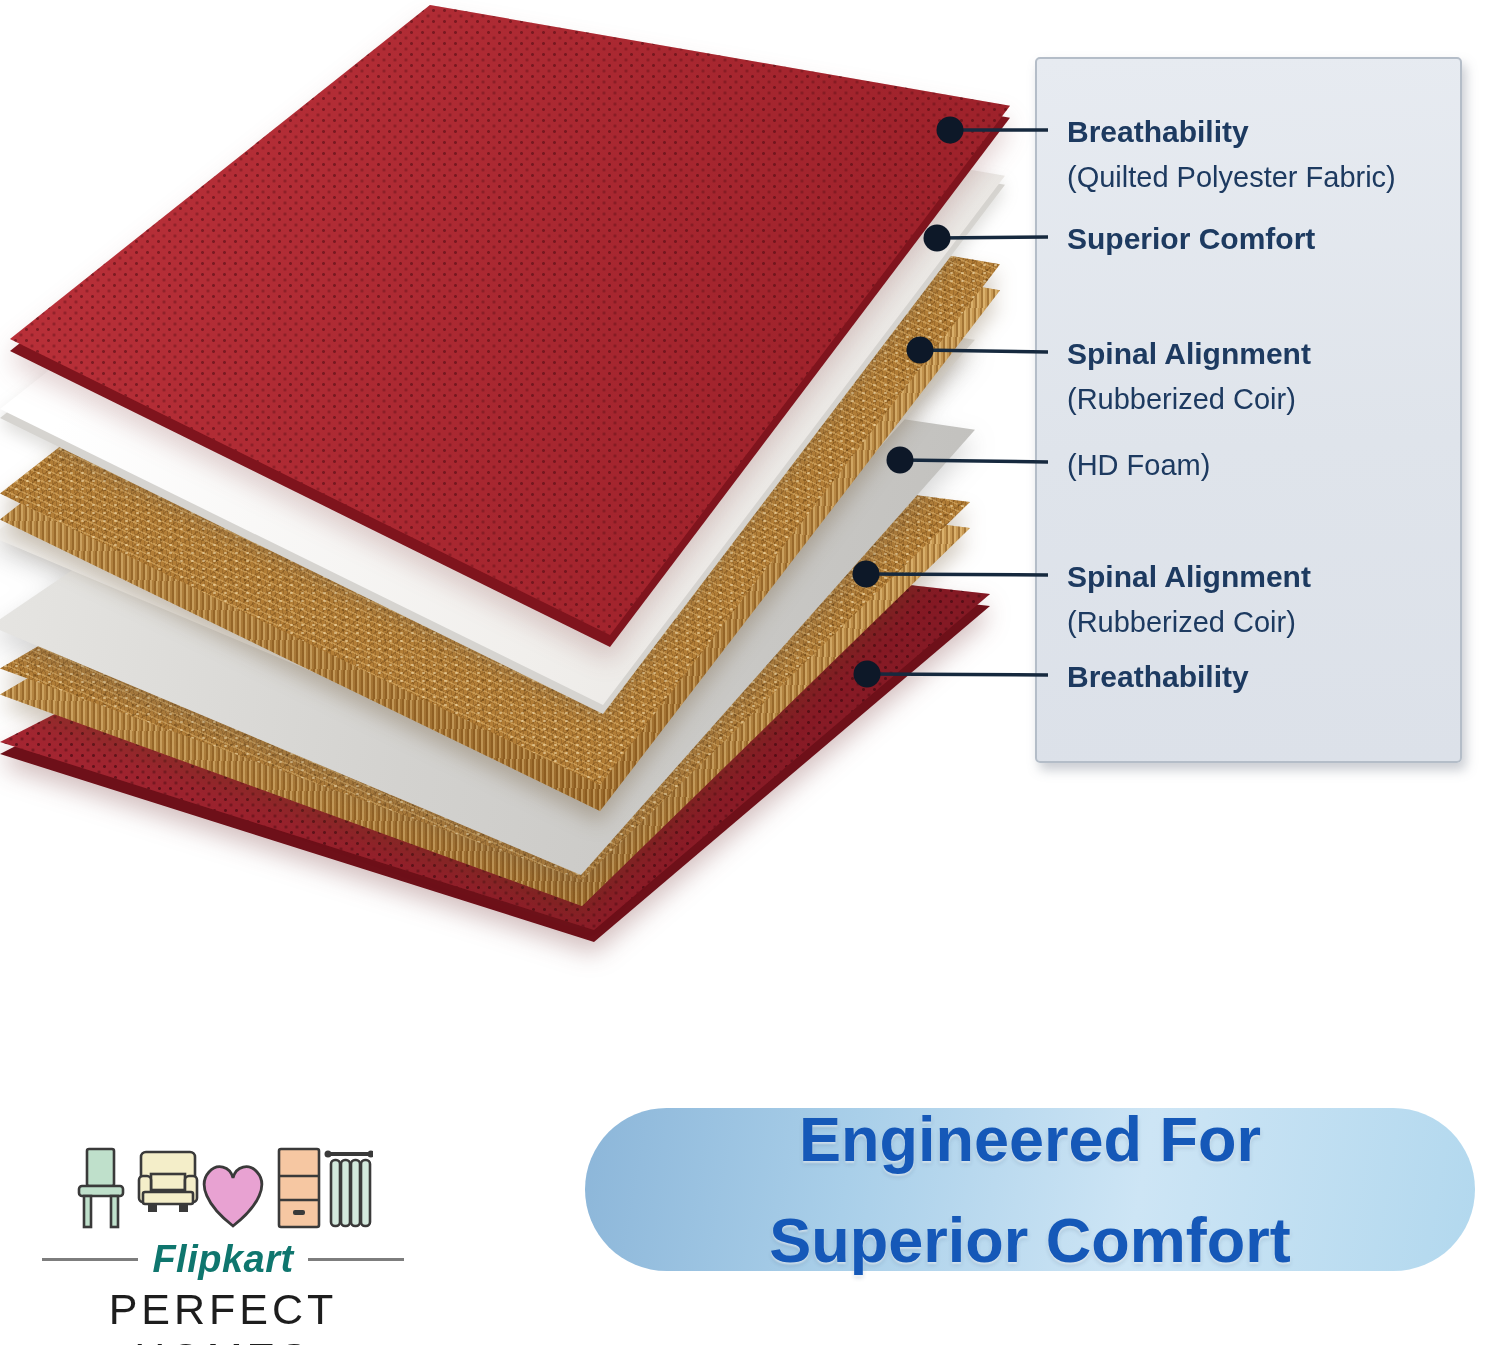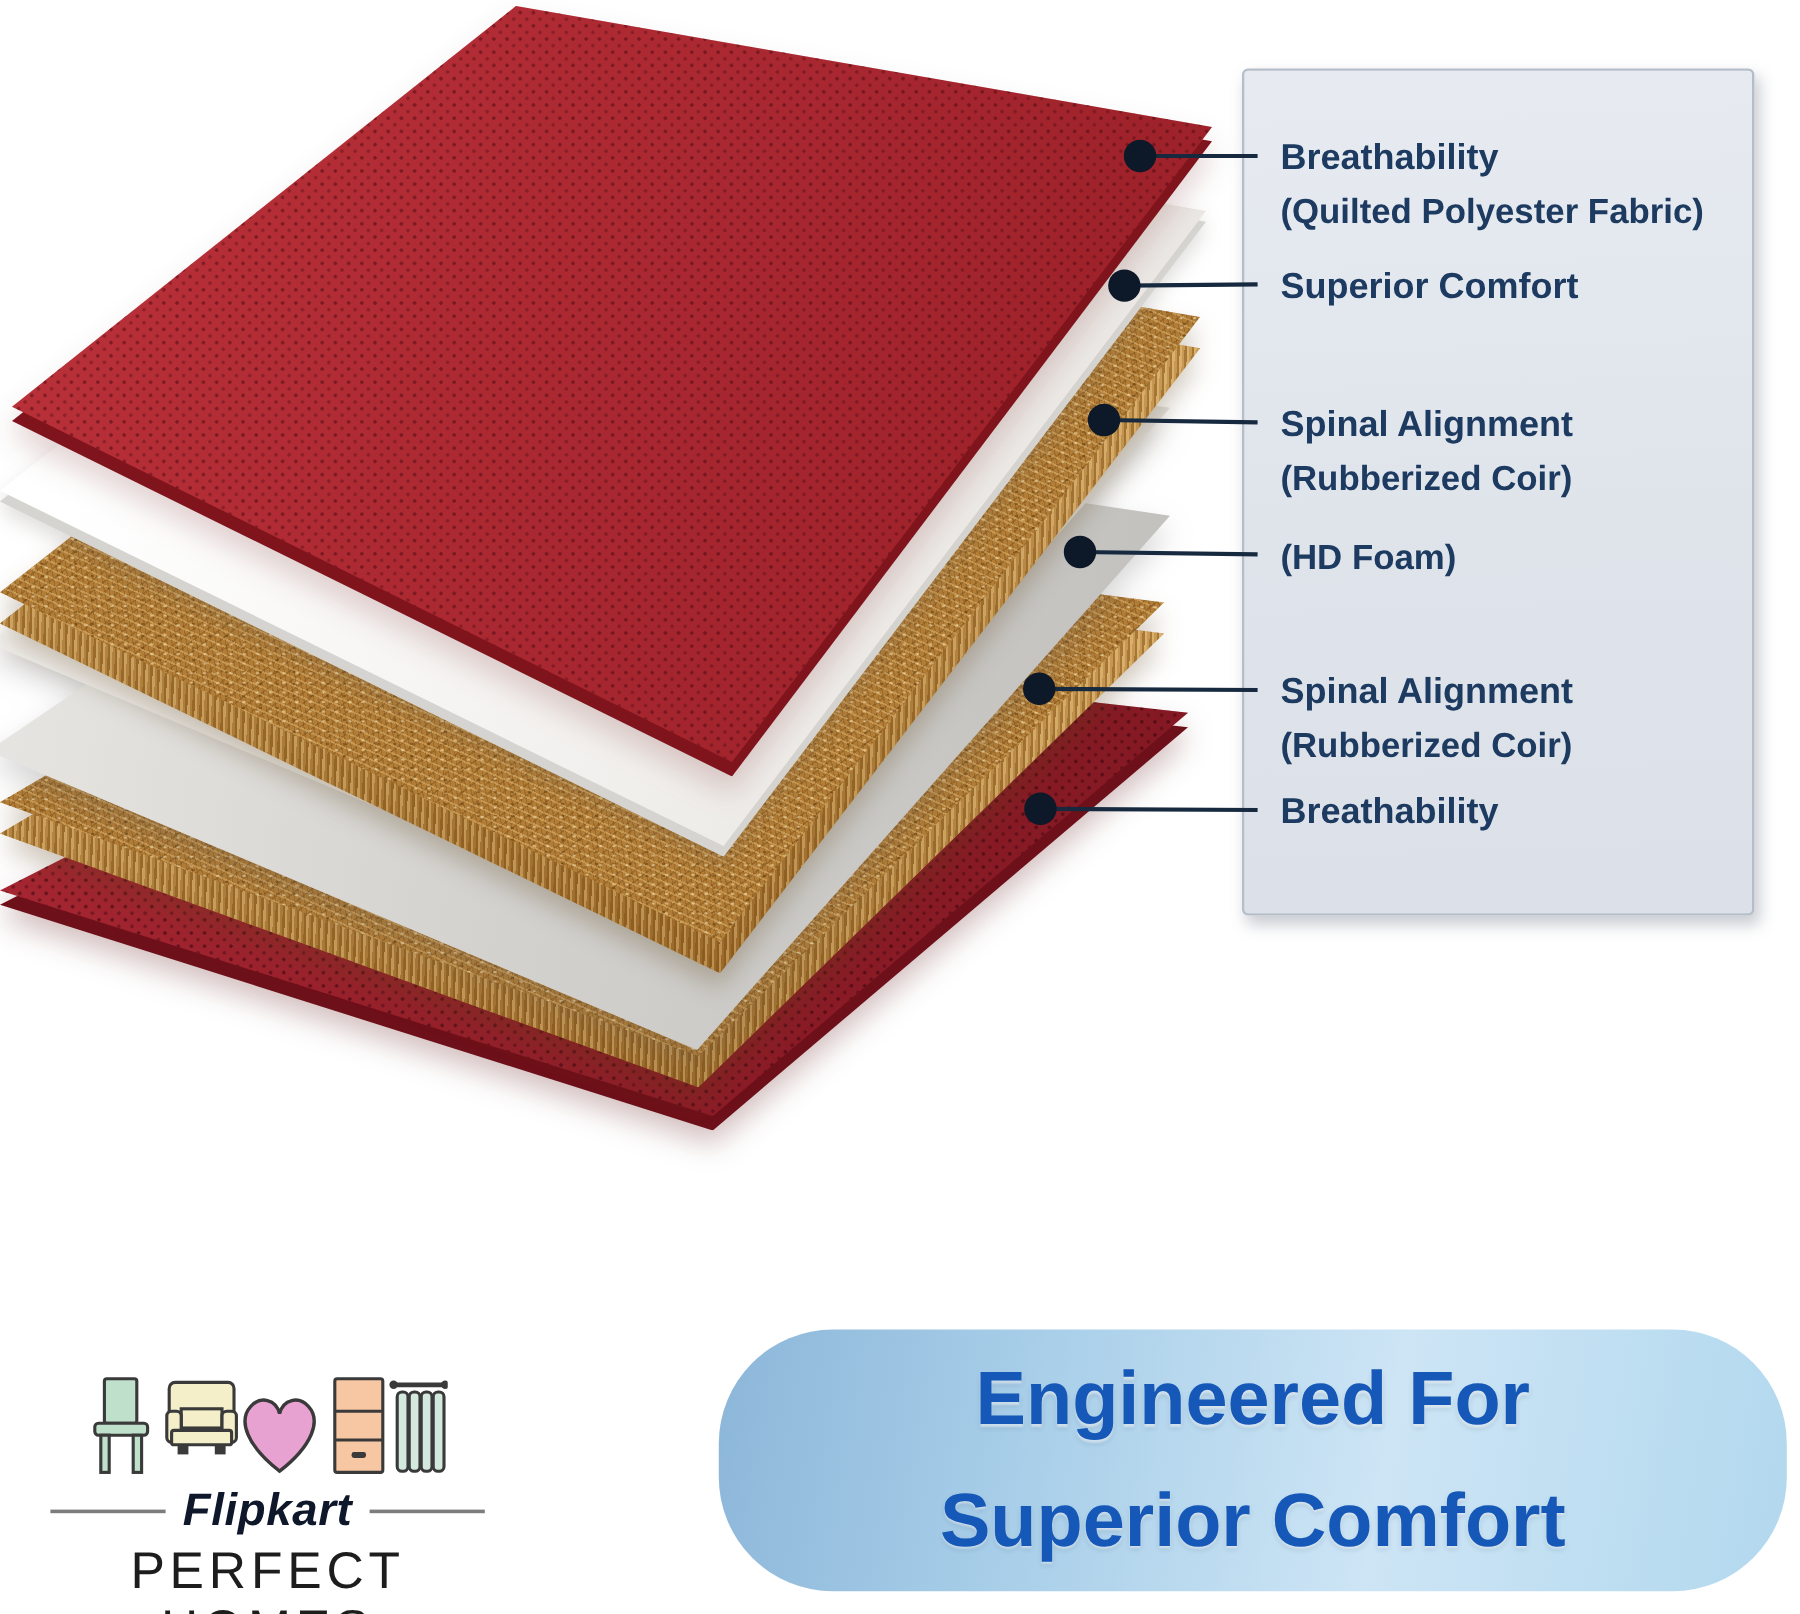--- a/index.html
+++ b/index.html
@@ -77,36 +77,36 @@
       box-shadow:4px 7px 12px rgba(100,110,125,.35);}
   .entries{position:absolute;left:0;top:0;width:100%;height:100%;}
   .entry{position:absolute;left:30px;right:12px;}
   .entry:nth-child(1){top:51px}
   .entry:nth-child(2){top:158px}
   .entry:nth-child(3){top:273px}
   .entry:nth-child(4){top:383px}
   .entry:nth-child(5){top:496px}
   .entry:nth-child(6){top:596px}
   .entry-title{font-size:30px;line-height:44px;font-weight:700;color:#1d3a60;}
-  .entry-sub{font-size:29px;line-height:46px;font-weight:700;color:#1d3a60;}
-
-  
-  .banner{position:absolute;left:599px;top:1108px;width:890px;height:218px;z-index:20;
+  .entry-sub{font-size:29px;line-height:46px;font-weight:400;color:#1d3a60;}
+
+  
+  .banner{position:absolute;left:585px;top:1108px;width:890px;height:163px;z-index:20;
       border-radius:95px;
       background:linear-gradient(100deg,#8cb6d9 0%,#a9cfe9 30%,#cde5f5 62%,#b2d8ee 100%);
       display:flex;flex-direction:column;justify-content:center;align-items:center;}
   .banner-line{font-size:63px;line-height:101px;font-weight:800;color:#1558b8;
       text-shadow:0 2px 2px rgba(255,255,255,.55), 0 3px 4px rgba(30,60,100,.18);}
 
   
   .logo{position:absolute;left:18px;top:1146px;width:410px;z-index:20;text-align:center;}
   .logo-icons{display:block;margin:0 auto;}
   .logo-brand-row{display:flex;align-items:center;justify-content:center;margin-top:6px;}
   .logo-rule{width:96px;height:3px;background:#7d7d7d;}
-  .logo-brand{font-size:38px;font-weight:800;font-style:italic;color:#0f172a;
+  .logo-brand{font-size:38px;font-weight:800;font-style:italic;color:#0f766e;
       margin:0 14px;letter-spacing:.5px;}
   .logo-name{margin-top:4px;font-size:43px;font-weight:500;color:#1d1d1d;letter-spacing:4px;}
 </style>
 </head>
 <body>
 
 <div class="page">
 
   <div class="stack">
     <div class="layer layer-red-top">

